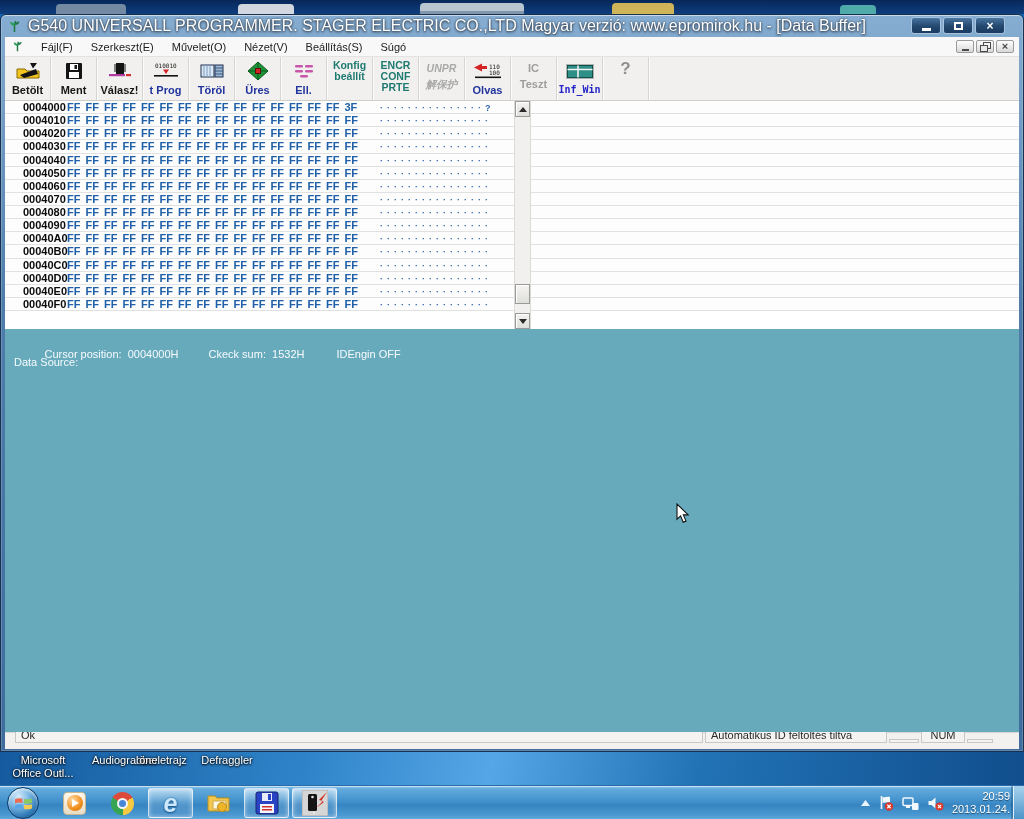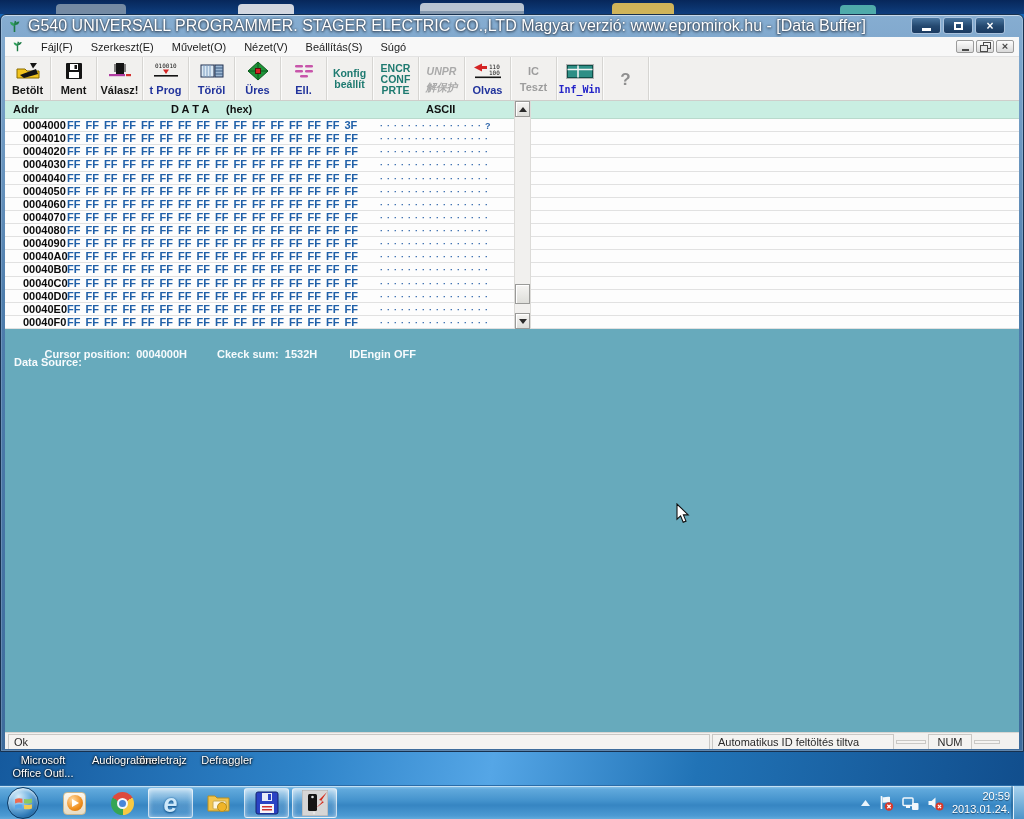--- a/index.html
+++ b/index.html
@@ -44,21 +44,21 @@
   .g-restore::before{content:"";position:absolute;left:3px;top:0;width:6px;height:5px;border:1px solid #4a4a4a}
   .g-restore::after{content:"";position:absolute;left:0;top:3px;width:6px;height:5px;border:1px solid #4a4a4a;background:#e9e9e9}
   .g-mclose{font-size:11px;font-weight:bold;line-height:1}
 
   
   .toolbar{height:44px;background:#f1f0ee;border-bottom:1px solid #cfcecb;display:flex;align-items:stretch}
   .tbtn{width:46px;display:flex;flex-direction:column;align-items:center;justify-content:space-between;
         padding:3px 1px 2px;border-right:1px solid #d6d5d2;box-shadow:1px 0 0 #fbfbfa;cursor:default}
   .ticon{flex:1;display:flex;align-items:center;justify-content:center}
   .tlabel{font-size:11px;font-weight:bold;line-height:16px;white-space:pre-line;text-align:center}
-  .tbtn.noicon{justify-content:center}
+  .tbtn.noicon{justify-content:flex-start}
   .tlabel.black{color:#161616}
   .tlabel.blue{color:#21339c}
   .tlabel.teal{color:#1e7a70;font-size:10.5px;line-height:11px}
   .tlabel.gray{color:#9d9d9d}
   .tlabel.grayitalic{color:#a9a9a9;font-style:italic;font-size:10.5px}
   .tlabel.mono{color:#2323c8;font-family:"DejaVu Sans Mono",monospace;font-size:10px}
   .tlabel.grayq{color:#8f8f8f;font-size:17px;line-height:17px}
 
   
   .buffer-area{position:relative;height:228px}
@@ -76,28 +76,28 @@
            border-left:1px solid #dcdbd8;border-right:1px solid #dcdbd8}
   .sbtn,.sthumb{position:absolute;left:0;width:15px;background:linear-gradient(180deg,#f5f4f2,#dededa);
            border:1px solid #9a9a98;box-shadow:inset 1px 1px 0 #fff}
   .sbtn{height:16px;display:flex;align-items:center;justify-content:center}
   .sbtn.up{top:0}.sbtn.down{bottom:0}
   .sthumb{top:183px;height:20px}
   .tri-up{width:0;height:0;border-left:4px solid transparent;border-right:4px solid transparent;border-bottom:5px solid #2a2a2a}
   .tri-down{width:0;height:0;border-left:4px solid transparent;border-right:4px solid transparent;border-top:5px solid #2a2a2a}
 
   
-  .info-panel{position:relative;height:403px;background:#67aabc;color:#f7fbfd;font-weight:bold;font-size:11px}
+  .info-panel{position:relative;height:403px;background:#67aabc;color:#f7fbfd;font-weight:normal;font-size:11px}
   .info-line1{position:absolute;left:9px;top:7px;white-space:pre}
   .il-chk{margin-left:30px}.il-id{margin-left:32px}
   .info-line2{position:absolute;left:9px;top:27px}
 
   
-  .statusbar{height:19px;background:#f2f1ef;border-top:1px solid #d7d6d3;display:flex;align-items:center;
-             font-size:11px;color:#2a2a2a;padding:3px}
+  .statusbar{height:19px;background:#f2f1ef;border-top:1px solid #d7d6d3;display:flex;align-items:flex-end;
+             font-size:11px;color:#2a2a2a;padding:10px}
   .sb-cell{border:1px solid #c9c8c5;background:#f4f3f1;margin-right:2px;padding:1px 5px;white-space:nowrap;overflow:hidden}
   .sb-msg{flex:1}
   .sb-c1{width:182px}.sb-c2{width:30px}.sb-c3{width:44px;text-align:center}.sb-c4{width:26px}
   .sb-grip{width:14px;background:
      linear-gradient(135deg,transparent 0 6px,#b9b8b4 6px 8px,transparent 8px 11px,#b9b8b4 11px 13px,transparent 13px)}
 
   
   .desktop-strip{position:absolute;left:0;top:752px;width:1024px;height:33px;
       background:linear-gradient(100deg,#155a9e 0%,#2f84c9 30%,#55a6e6 48%,#2173b6 68%,#114e8d 100%)}
   .desk-label{position:absolute;top:2px;width:86px;color:#fff;font-size:11px;line-height:13px;text-align:center;
@@ -313,26 +313,20 @@
               </svg>
             </span>
             <span class="tlabel mono">Inf_Win</span>
           </div>
           <div class="tbtn noicon">
             <span class="tlabel grayq">?</span>
           </div>
         </div>
 
       <div class="buffer-area">
-        <div class="hex-header">
-          <span class="hh-addr">Addr</span>
-          <span class="hh-data">D A T A</span>
-          <span class="hh-hex">(hex)</span>
-          <span class="hh-ascii">ASCII</span>
-        </div>
         <div class="hex-rows">
             <div class="hex-row">
               <span class="hx-addr">0004000</span>
               <span class="hx-bytes">FF FF FF FF FF FF FF FF FF FF FF FF FF FF FF 3F</span>
               <span class="hx-ascii">···············?</span>
             </div>
             <div class="hex-row">
               <span class="hx-addr">0004010</span>
               <span class="hx-bytes">FF FF FF FF FF FF FF FF FF FF FF FF FF FF FF FF</span>
               <span class="hx-ascii">················</span>

